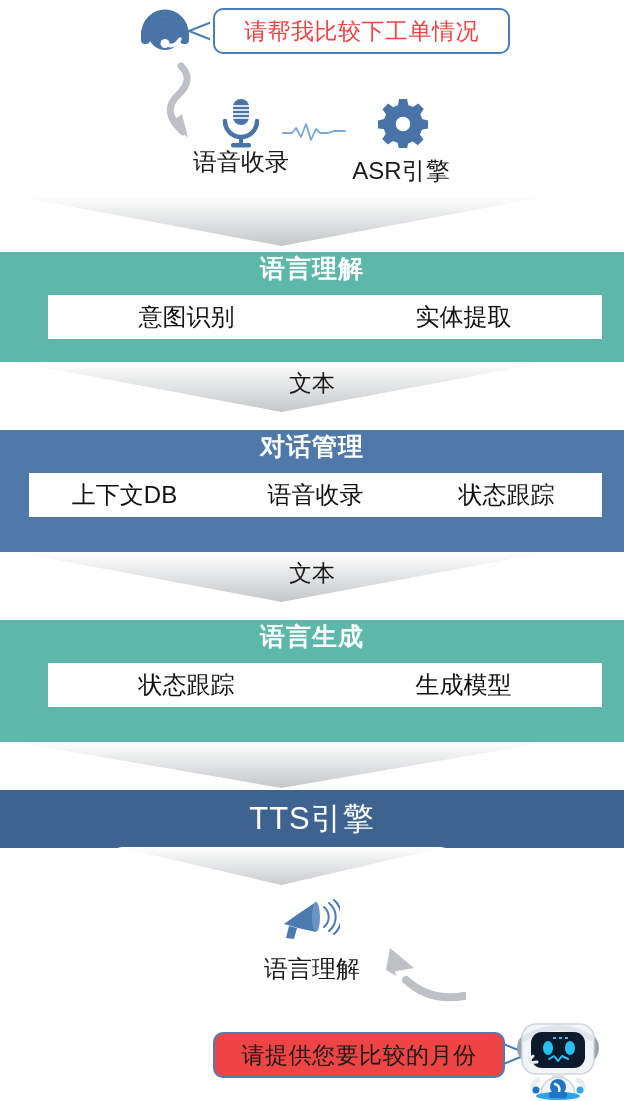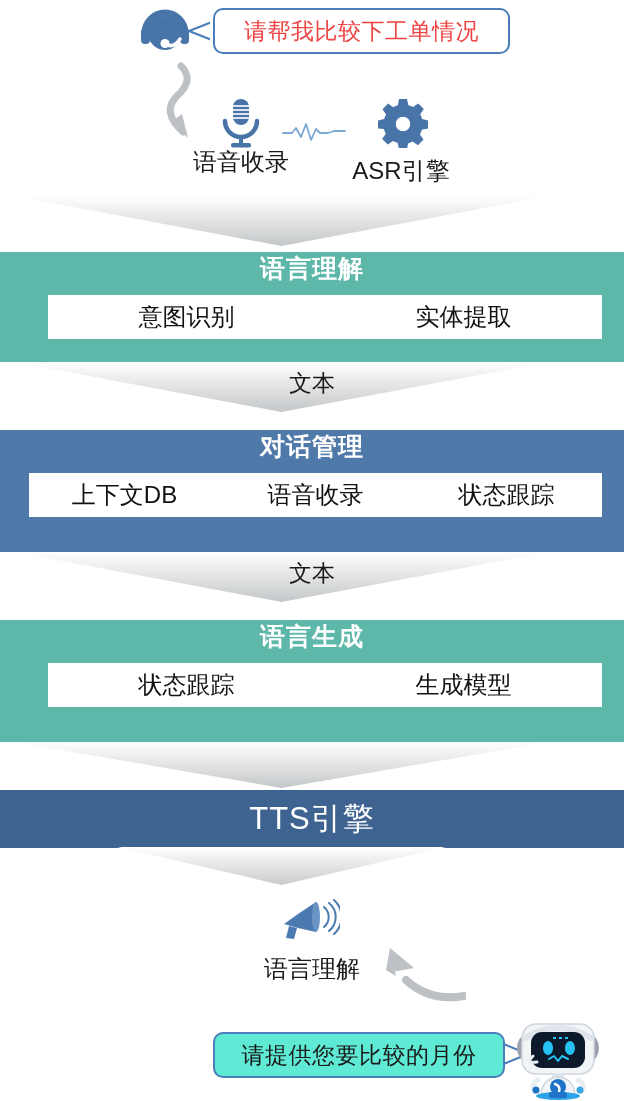--- a/index.html
+++ b/index.html
@@ -138,21 +138,21 @@
   #curved-arrow-bottom { left: 370px; top: 940px; width: 96px; height: 82px; }
 
   
   #bottom-bubble {
     left: 213px;
     top: 1032px;
     width: 292px;
     height: 46px;
     border: 2px solid #4a7ebb;
     border-radius: 10px;
-    background: #5eead4;
+    background: #ef4444;
     box-sizing: border-box;
     display: flex;
     align-items: center;
     justify-content: center;
     z-index: 4;
   }
   #bottom-bubble .bubble-text {
     font-size: 23px;
     letter-spacing: 0.5px;
     color: #1a1a1a;

